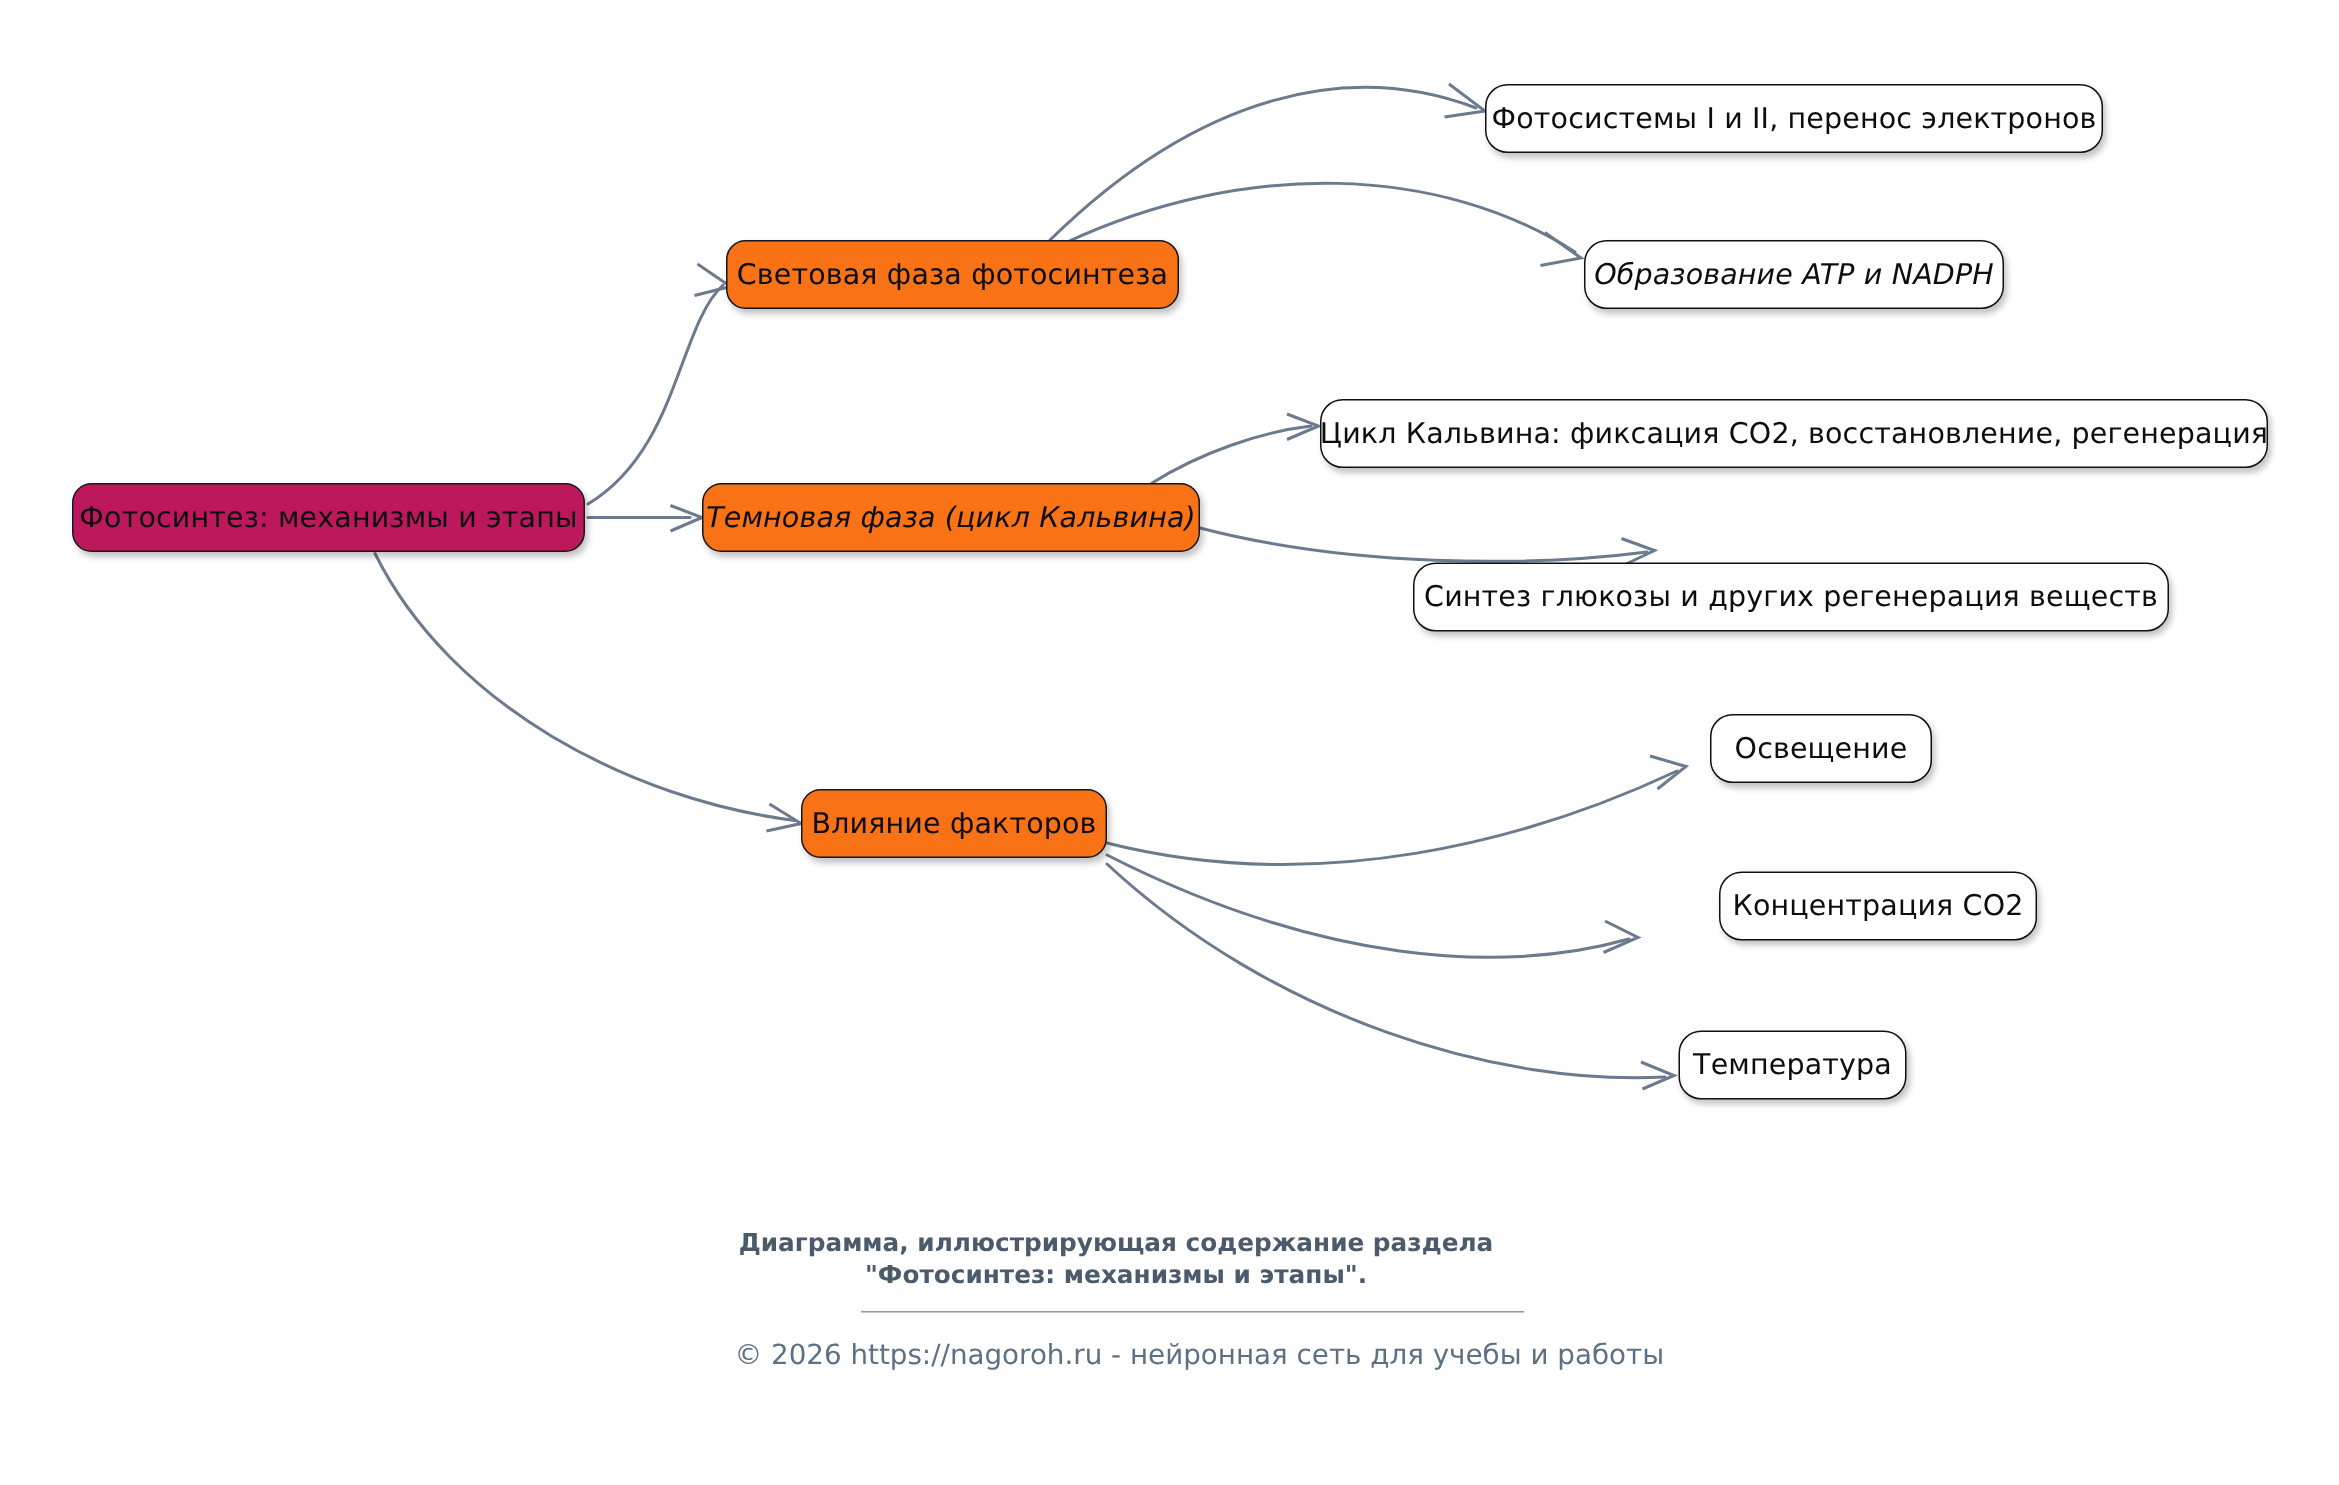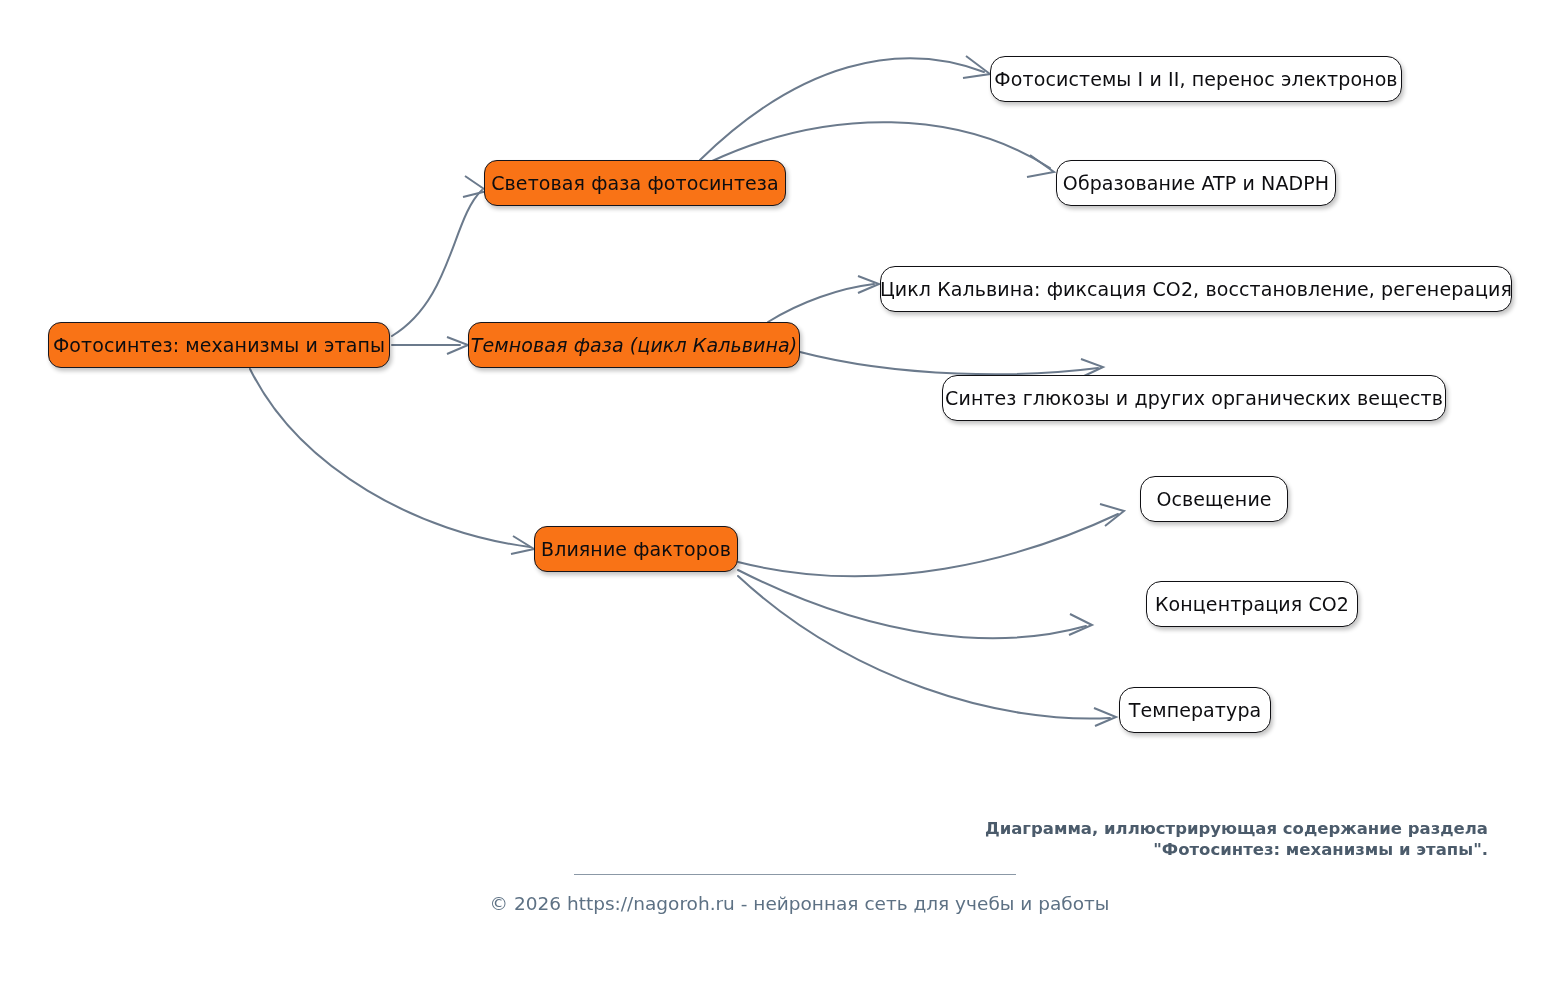--- a/index.html
+++ b/index.html
@@ -46,38 +46,38 @@
     border: 1.6px solid #16161d;
     border-radius: 13px;
     font-size: 19px;
     color: #0d0d10;
     white-space: nowrap;
     letter-spacing: 0.1px;
     box-shadow: 2px 3px 4px rgba(0,0,0,0.24);
     padding: 0 24px;
   }
   .node-root {
-    background: #f97316;
+    background: #be185d;
     border-color: #171720;
   }
   .node-branch {
     background: #f97316;
     border-color: #15151c;
   }
   .node-leaf {
     background: #ffffff;
     border-color: #101014;
     border-width: 1.7px;
     border-radius: 15px;
   }
   #caption {
     position: absolute;
     left: 0;
     width: 1488px;
-    text-align: right;
+    text-align: center;
     color: #4b5b6b;
     font-weight: bold;
     font-size: 16.5px;
     line-height: 21px;
   }
   #caption-line-1, #caption-line-2 { display: block; }
   #divider {
     position: absolute;
     height: 1px;
     background: #8b98a6;
@@ -142,34 +142,34 @@
   <div id="nodes-layer">
       <div class="node node-root" style="left: 48px; top: 322px; width: 342px; height: 46px;">
         <span>Фотосинтез: механизмы и этапы</span>
       </div>
       <div class="node node-branch" style="left: 484px; top: 160px; width: 302px; height: 46px;">
         <span>Световая фаза фотосинтеза</span>
       </div>
       <div class="node node-leaf" style="left: 990px; top: 56px; width: 412px; height: 46px;">
         <span>Фотосистемы I и II, перенос электронов</span>
       </div>
-      <div class="node node-leaf" style="left: 1056px; top: 160px; width: 280px; height: 46px;">
+      <div class="node node-leaf" style="left: 1056px; top: 160px; width: 280px; height: 46px; font-style: italic;">
         <span>Образование ATP и NADPH</span>
       </div>
       <div class="node node-branch" style="left: 468px; top: 322px; width: 332px; height: 46px; font-style: italic;">
         <span>Темновая фаза (цикл Кальвина)</span>
       </div>
       <div class="node node-branch" style="left: 534px; top: 526px; width: 204px; height: 46px;">
         <span>Влияние факторов</span>
       </div>
       <div class="node node-leaf" style="left: 880px; top: 266px; width: 632px; height: 46px;">
         <span>Цикл Кальвина: фиксация CO2, восстановление, регенерация</span>
       </div>
       <div class="node node-leaf" style="left: 942px; top: 375px; width: 504px; height: 46px;">
-        <span>Синтез глюкозы и других органических веществ</span>
+        <span>Синтез глюкозы и других регенерация веществ</span>
       </div>
       <div class="node node-leaf" style="left: 1127px; top: 476px; width: 148px; height: 46px; margin-left: 13px;">
         <span>Освещение</span>
       </div>
       <div class="node node-leaf" style="left: 1146px; top: 581px; width: 212px; height: 46px;">
         <span>Концентрация CO2</span>
       </div>
       <div class="node node-leaf" style="left: 1119px; top: 687px; width: 152px; height: 46px;">
         <span>Температура</span>
       </div>

